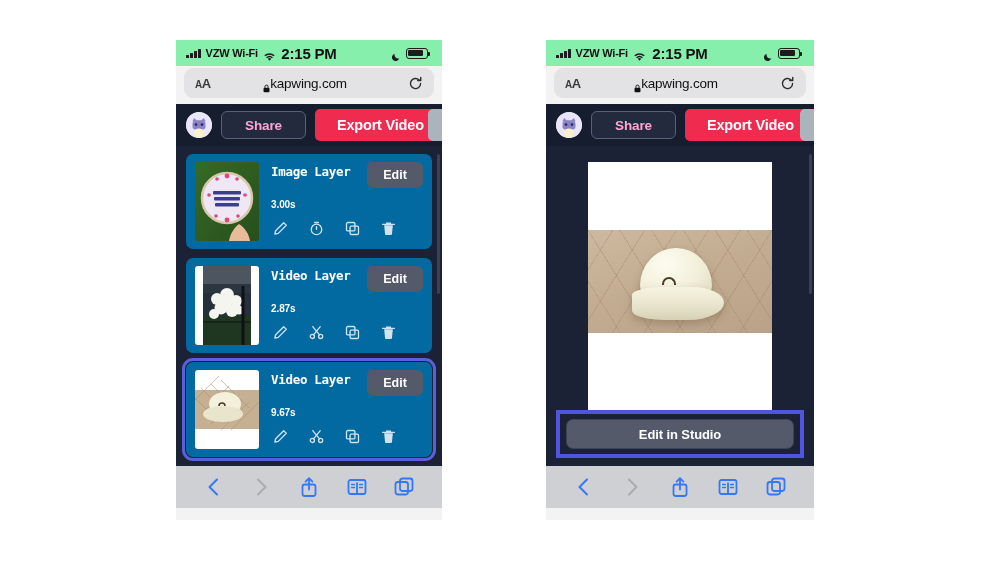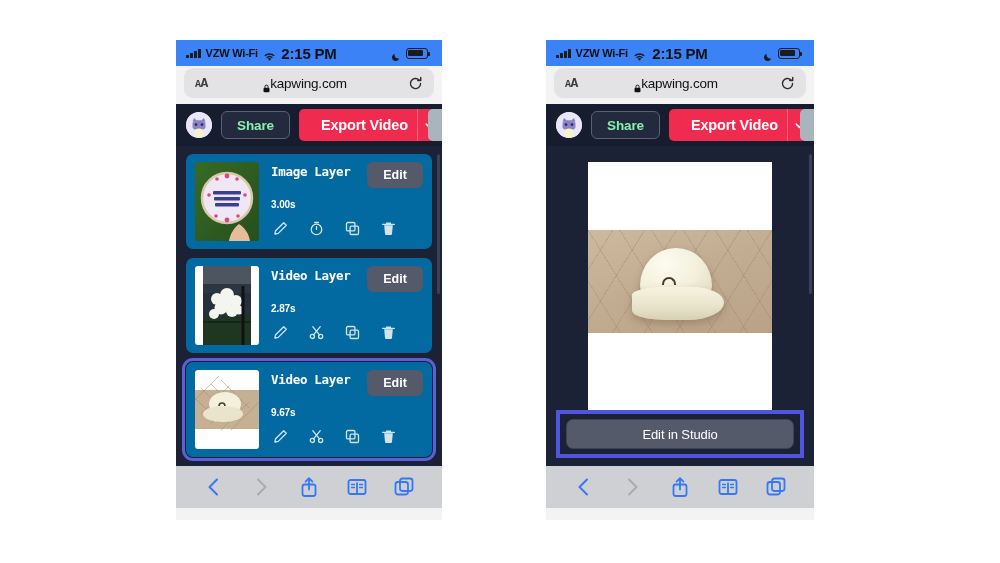--- a/index.html
+++ b/index.html
@@ -11,21 +11,21 @@
   }
   .stage { position: relative; width: 1000px; height: 563px; background: #fff; }
 
   
   .phone { position: absolute; top: 40px; width: 266px; height: 480px; background: #f3f3f3; overflow: hidden; }
   #phone-left  { left: 176px; }
   #phone-right { left: 546px; width: 268px; }
 
   
   .statusbar {
-    height: 26px; background: #3b82f6;
+    height: 26px; background: #86efac;
     display: flex; align-items: center;
     padding: 0 14px 0 10px; position: relative;
   }
   .sb-left { display: flex; align-items: center; gap: 5px; }
   .signal { display: flex; align-items: flex-end; gap: 1.5px; height: 9px; }
   .signal i { display: block; width: 2.5px; background: #1c1c1e; border-radius: .5px; }
   .signal i:nth-child(1){ height: 3px; } .signal i:nth-child(2){ height: 5px; }
   .signal i:nth-child(3){ height: 7px; } .signal i:nth-child(4){ height: 9px; }
   .carrier { font-size: 11px; font-weight: 700; color: #111; letter-spacing: -.2px; }
   .wifi { width: 13px; height: 10px; position: relative; }
@@ -44,43 +44,43 @@
     background:#1c1c1e; border-radius:0 1px 1px 0;
   }
   .battery span { display: block; height: 100%; width: 86%; background: #1c1c1e; border-radius: 1.2px; }
 
   
   .urlbar-wrap { height: 38px; background: #f3f3f3; padding: 2px 8px 6px; }
   .urlbar {
     height: 30px; background: #e3e3e5; border-radius: 9px;
     display: flex; align-items: center; padding: 0 11px; position: relative;
   }
-  .aa { font-size: 13px; font-weight: 700; color: #3c3c3e; letter-spacing: -.4px; font-family: Liberation Mono, monospace; }
+  .aa { font-size: 13px; font-weight: 700; color: #3c3c3e; letter-spacing: -.4px; }
   .aa .small { font-size: 10px; }
   .url-center {
     position: absolute; left: 0; right: 8px; display: flex;
     align-items: center; justify-content: center; pointer-events: none;
   }
   .lock { width: 7px; height: 9px; position: relative; }
   .url-text { font-size: 13.5px; color: #111; letter-spacing: -.2px; }
   .reload { margin-left: auto; width: 15px; height: 15px; }
 
   
   .app { background: #1b2236; height: 362px; position: relative; overflow: hidden; }
   .app-toolbar {
     height: 42px; background: #161d2f; display: flex; align-items: center;
     gap: 9px; padding: 0 0 0 10px; position: relative;
   }
   .avatar {
     width: 26px; height: 26px; border-radius: 50%;
     background: #e7e4f5; flex: 0 0 auto; position: relative; overflow: hidden;
   }
   .btn-share {
-    height: 28px; padding: 0 15px; border: 1px solid #5a6078; border-radius: 6px;
-    background: #232a3e; color: #86efac; font-size: 13.5px; font-weight: 700;
+    height: 28px; padding: 0 23px; border: 1px solid #5a6078; border-radius: 6px;
+    background: #232a3e; color: #f9a8d4; font-size: 13.5px; font-weight: 700;
     display: flex; align-items: center; letter-spacing: -.1px;
   }
   .btn-export {
     height: 32px; background: #ef2b50; border-radius: 5px; display: flex;
     align-items: stretch; overflow: hidden; flex: 0 0 auto;
   }
   .btn-export .lbl {
     display: flex; align-items: center; padding: 0 9px 0 22px;
     color: #fff; font-size: 14.5px; font-weight: 700; letter-spacing: -.2px; white-space: nowrap;
   }
@@ -151,21 +151,21 @@
   .cap-logo {
     position: absolute; left: 74px; top: 47px; width: 14px; height: 8px;
     border: 2.2px solid #4a3b26; border-bottom: none; border-radius: 14px 14px 0 0;
   }
 
   
   .studio-band { position: absolute; left: 0; right: 0; bottom: 8px; padding: 0 10px; }
   .studio-hl { border: 4px solid #5055e0; background: #1b2236; padding: 5px 6px; }
   .btn-studio {
     height: 30px; background: #555a6b; border: 1px solid #3c4257; border-radius: 7px;
-    color: #fff; font-size: 13px; font-weight: 400;
+    color: #fff; font-size: 13px; font-weight: 700;
     display: flex; align-items: center; justify-content: center; letter-spacing: -.1px;
   }
 
   
   .bottombar {
     height: 42px; background: #cfd0d4; display: flex; align-items: center;
     justify-content: space-around; padding: 0 14px;
   }
   .bottombar .bi { width: 22px; height: 22px; }
 </style>

